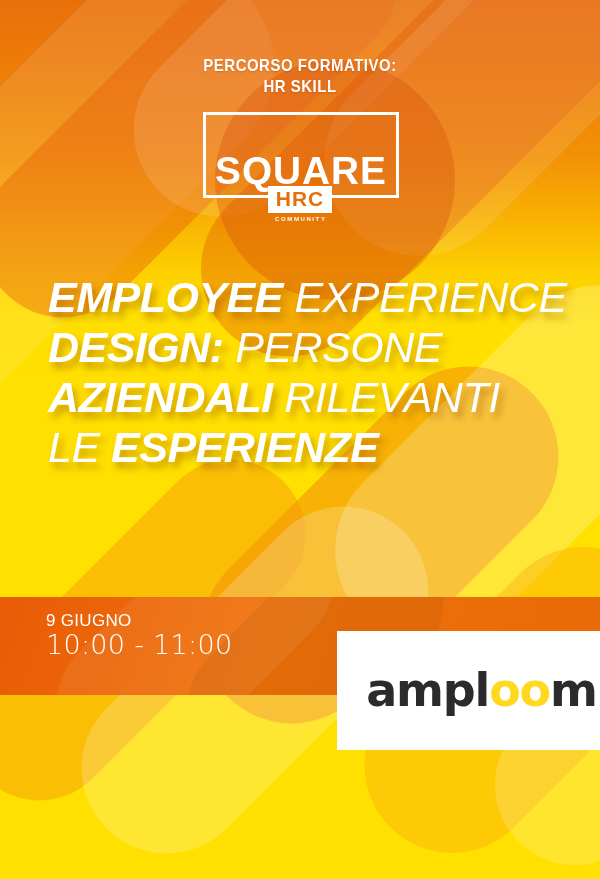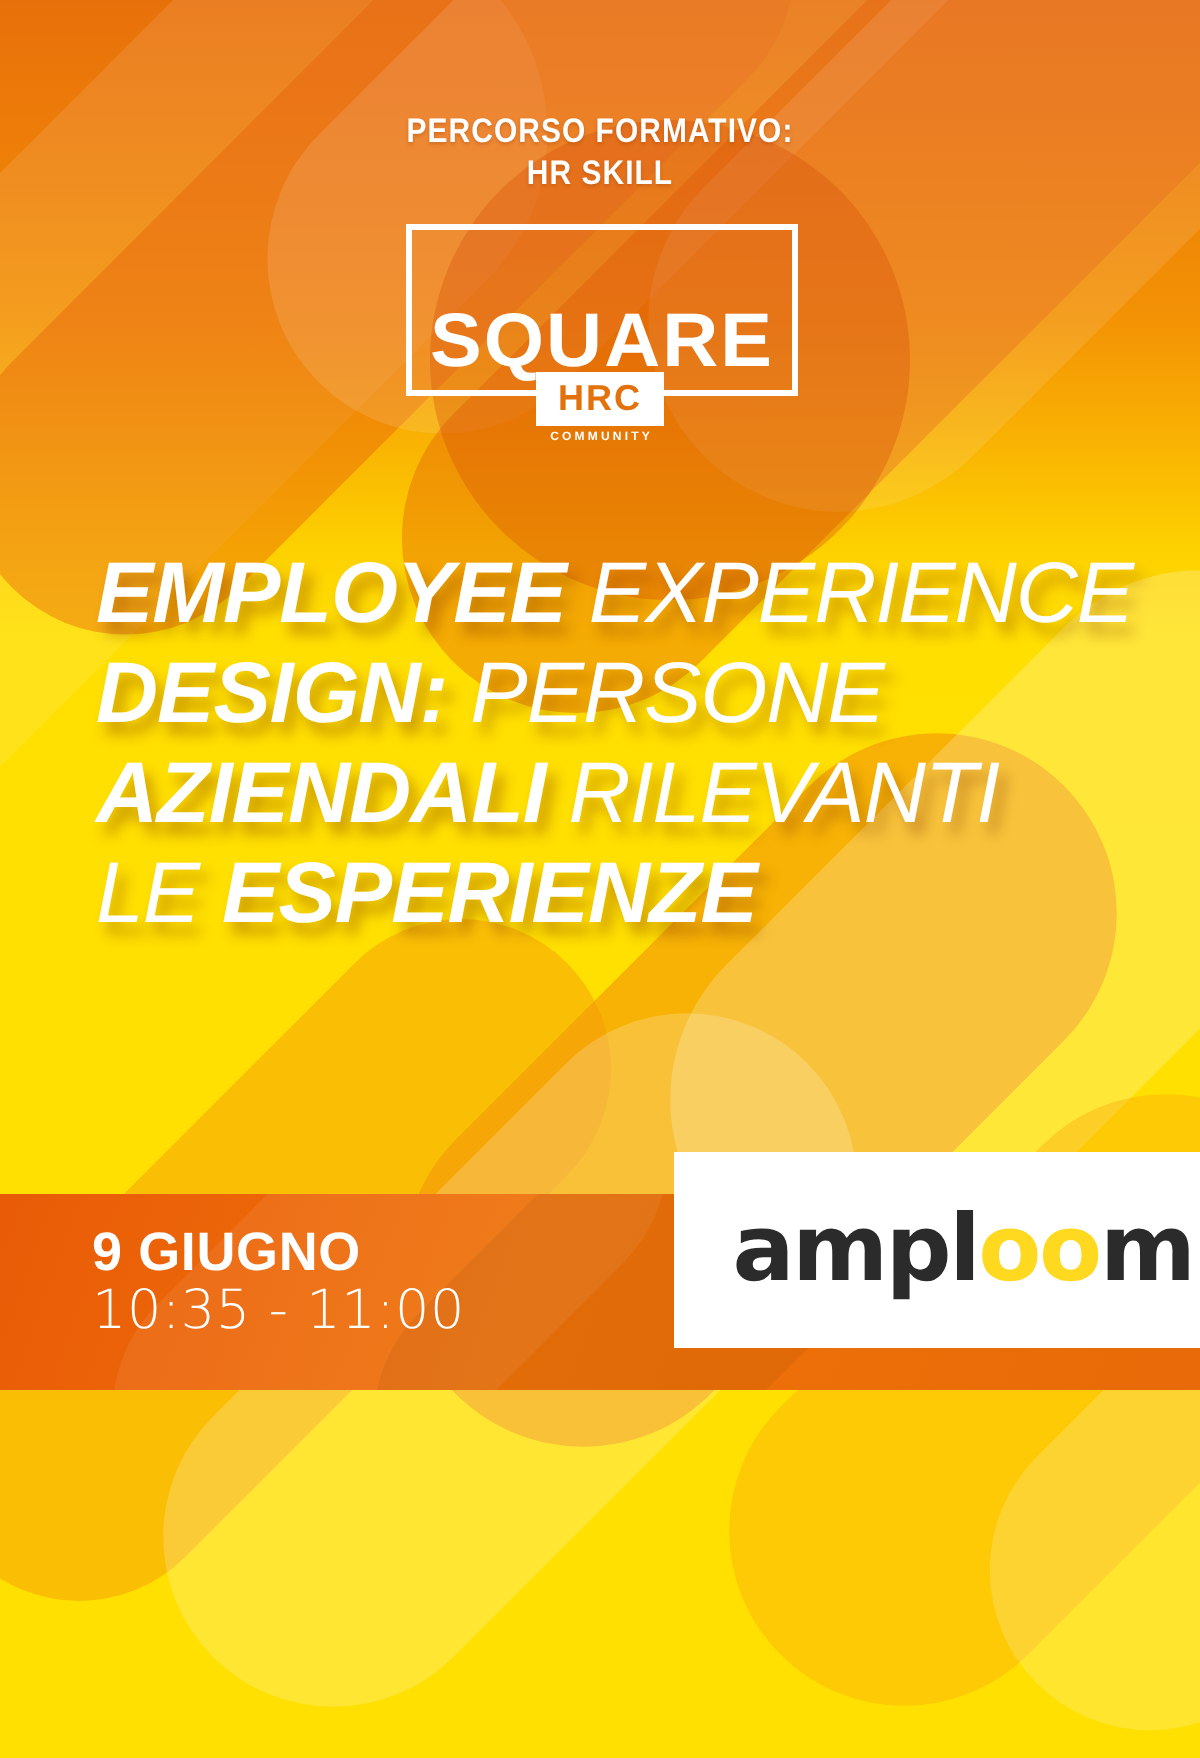--- a/index.html
+++ b/index.html
@@ -73,21 +73,21 @@
     position:absolute;
     left:50%; top:186px;
     transform:translateX(-50%);
     text-align:center;
     width:64px;
   }
   .hrc-mark{
     background:#fff;
     color:#e3720d;
     font-weight:bold;
-    font-size:18px;
+    font-size:21px;
     letter-spacing:1px;
     line-height:24px;
     padding:1px 4px 2px;
     display:block;
   }
   .hrc-sub{
     display:block;
     color:#fff;
     font-size:6px;
     font-weight:bold;
@@ -125,36 +125,36 @@
     background:rgba(255,255,255,0.07);
   }
   .when{
     position:absolute;
     left:46px; top:612px;
     color:#fff;
     line-height:1.08;
   }
   .when .date{
     display:block;
-    font-size:27px;
-    font-weight:bold;
+    font-size:17px;
+    font-weight:normal;
     letter-spacing:0.3px;
   }
   .when .time{
     display:block;
     font-size:27px;
     font-weight:300;
     letter-spacing:0.3px;
     font-family:"DejaVu Sans", sans-serif;
   }
 
   .logo-plate{
     position:absolute;
-    left:337px; top:576px;
-    width:263px; height:98px;
+    left:337px; top:631px;
+    width:263px; height:119px;
     background:#fff;
     display:flex;
     flex-direction:column;
     align-items:center;
     justify-content:center;
     padding-left:26px;
   }
   .amploom{
     font-size:46px;
     font-weight:bold;
@@ -215,20 +215,20 @@
 
   <div class="bar">
     <div class="bar-deco">
       <div class="bar-cap" style="left:120px; top:-120px; width:150px; height:330px; transform:rotate(45deg);"></div>
       <div class="bar-cap" style="left:240px; top:-90px; width:150px; height:300px; transform:rotate(45deg); background:rgba(0,0,0,0.05);"></div>
     </div>
   </div>
 
   <div class="when">
     <span class="date">9 GIUGNO</span>
-    <span class="time">10:35 - 11:00</span>
+    <span class="time">10:00 - 11:00</span>
   </div>
 
   <div class="logo-plate">
     <div class="amploom"><span>ampl</span><span class="oo">oo</span><span>m</span></div>
   </div>
 
 </div>
 
 </body></html>

